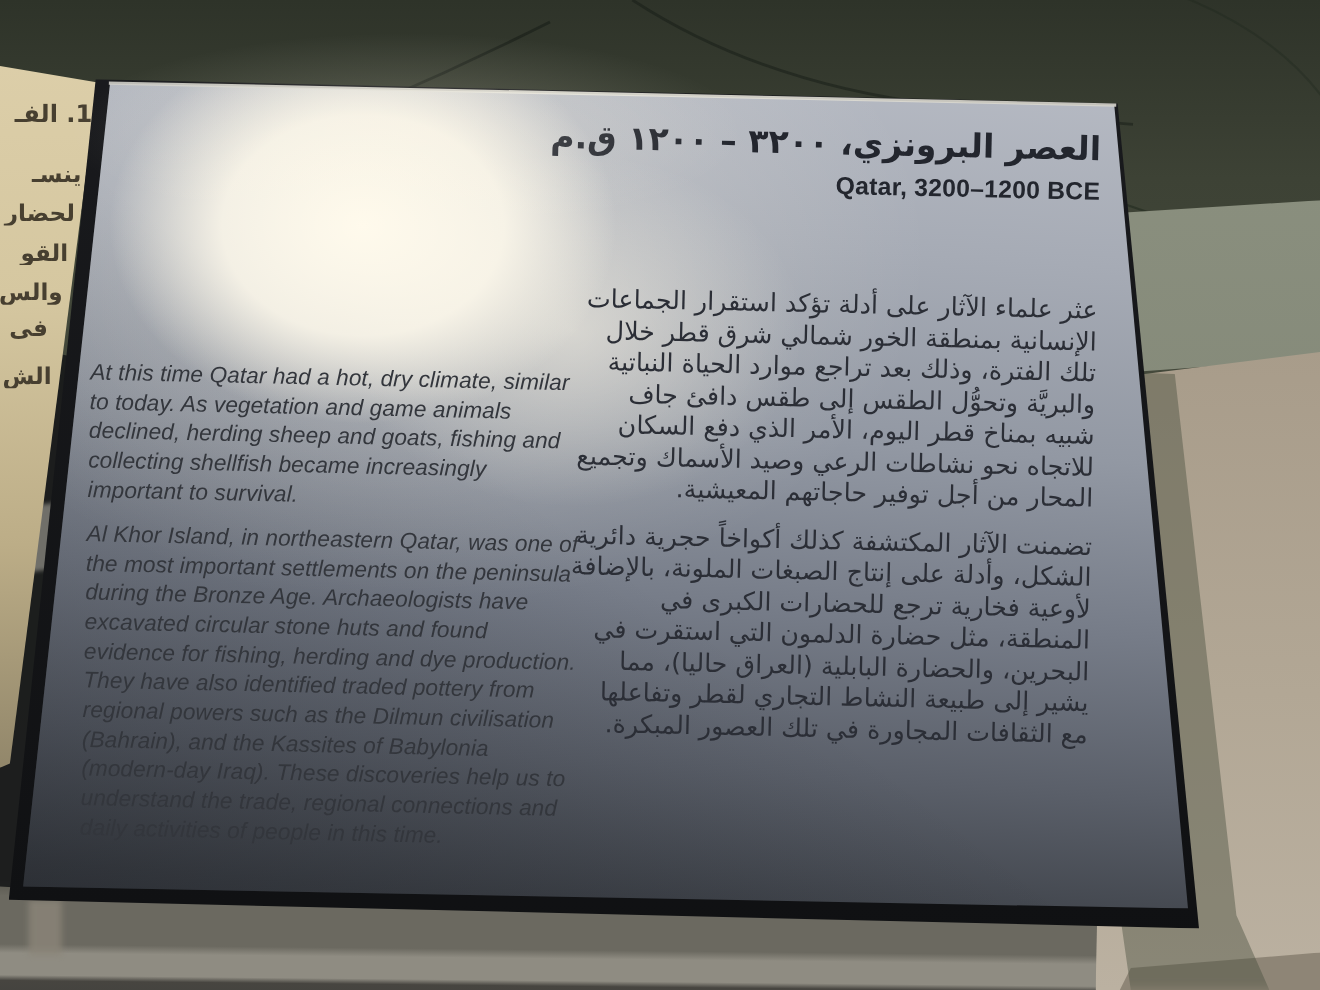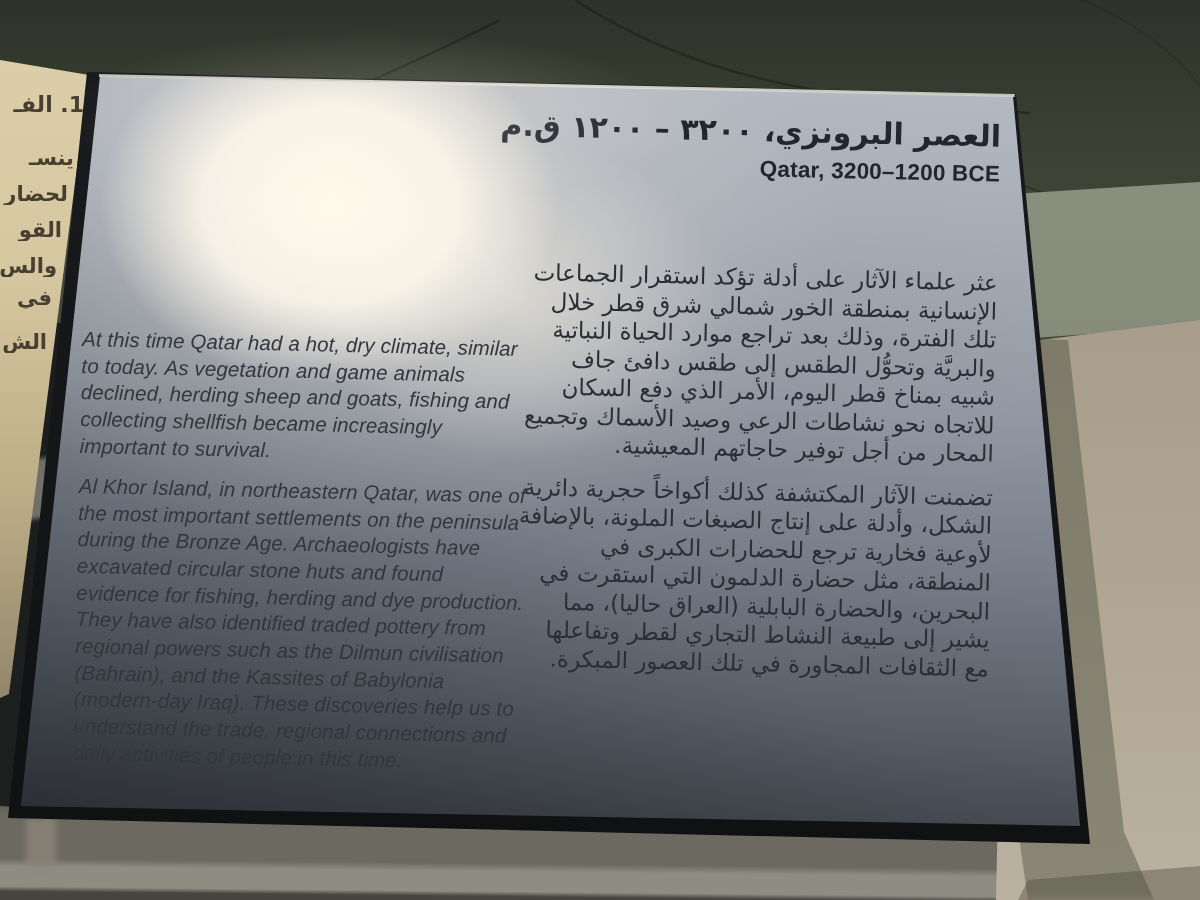--- a/index.html
+++ b/index.html
@@ -139,21 +139,21 @@
   <div class="abs table-shadow"></div>
   <div class="abs left-dark"></div>
   <div class="abs gap-patch"></div>
 
   <div class="abs left-panel">
     <div class="frag head" style="top:94px;width:84px;">1. الفـ</div>
     <div class="frag" style="top:148px;width:74px;">ينسـ</div>
     <div class="frag" style="top:184px;width:68px;">لحضار</div>
     <div class="frag" style="top:220px;width:62px;">القو</div>
     <div class="frag" style="top:244px;width:57px;margin-top:12px;">والس</div>
-    <div class="frag" style="top:288px;width:52px;">في</div>
+    <div class="frag" style="top:288px;width:52px;text-align:center;">في</div>
     <div class="frag" style="top:332px;width:47px;">الش</div>
   </div>
 
   <div class="abs panel-edge"></div>
   <div class="abs panel">
     <div class="panel-inner">
       <div class="title-block">
         <div class="title-ar">العصر البرونزي، ٣٢٠٠ – ١٢٠٠ ق.م</div>
         <div class="title-en">Qatar, 3200–1200 BCE</div>
       </div>

